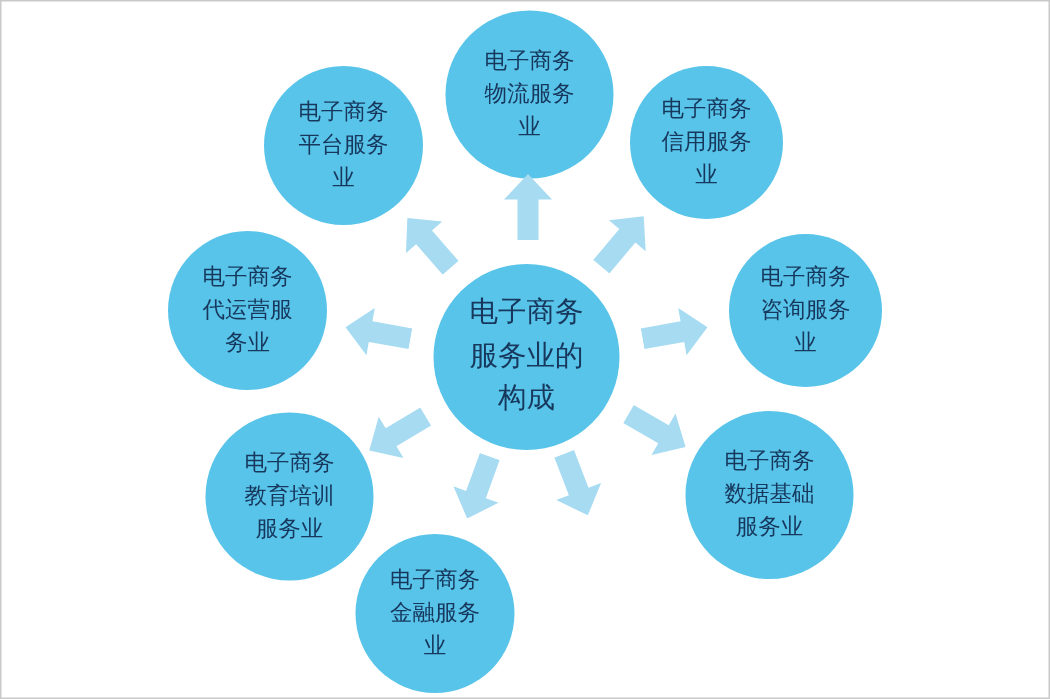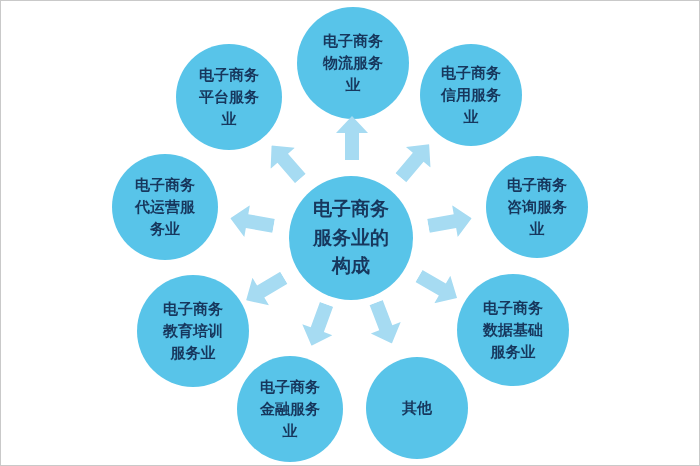--- a/index.html
+++ b/index.html
@@ -24,21 +24,21 @@
 
   .node {
     position: absolute;
     border-radius: 50%;
     background: var(--circle);
     color: var(--text);
     display: flex;
     align-items: center;
     justify-content: center;
     text-align: center;
-    font-weight: bold;
+    font-weight: normal;
     font-size: 15px;
     line-height: 1.45;
     white-space: pre-line;
   }
 
   .node.center {
     font-size: 19px;
     line-height: 1.5;
   }
 
@@ -99,21 +99,20 @@
 业</div>
   <div class="node n-education">电子商务
 教育培训
 服务业</div>
   <div class="node n-data">电子商务
 数据基础
 服务业</div>
   <div class="node n-finance">电子商务
 金融服务
 业</div>
-  <div class="node n-other">其他</div>
 
   <div class="arrow a-top">
     <svg viewBox="0 0 32 44">
         <polygon fill="currentColor" points="16,0 32,17 23,17 23,44 9,44 9,17 0,17"></polygon>
       </svg>
   </div>
   <div class="arrow a-topleft">
     <svg viewBox="0 0 32 44">
         <polygon fill="currentColor" points="16,0 32,17 23,17 23,44 9,44 9,17 0,17"></polygon>
       </svg>

